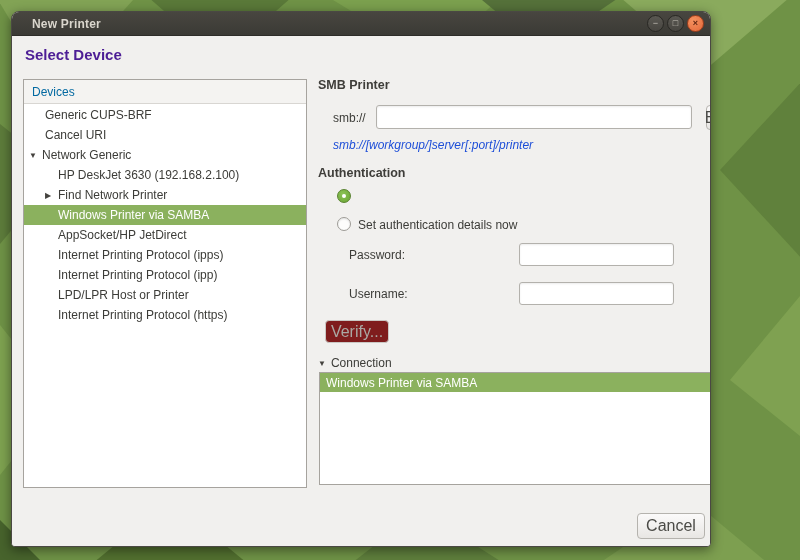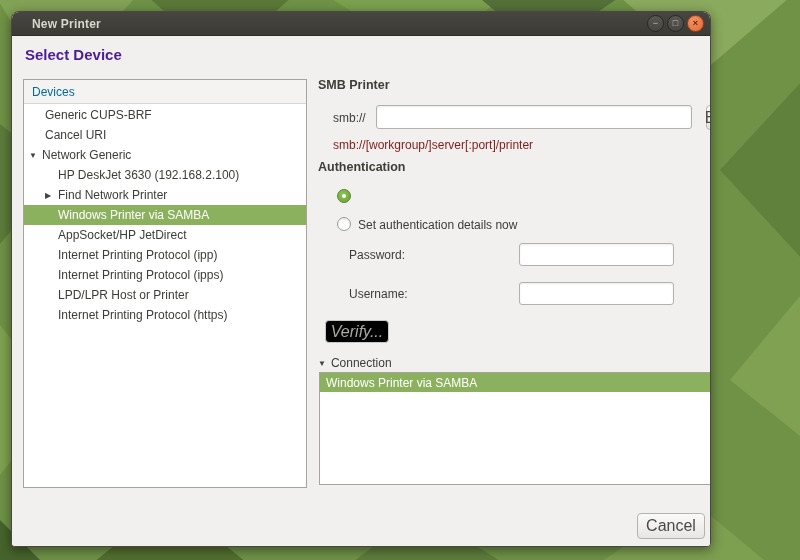--- a/index.html
+++ b/index.html
@@ -55,22 +55,22 @@
   .drow.selected { background:#8bb15e; color:#ffffff; }
 
   
   .sec-head { position:absolute; font-size:12.5px; font-weight:bold; color:#3e3d39; }
   .rp-label { position:absolute; font-size:12px; color:#3c3c38; }
   .txt-input { position:absolute; background:#ffffff; border:1px solid #b3b1ac; border-radius:3px;
     box-shadow:inset 0 1px 2px rgba(0,0,0,.08); font-size:12px; padding:0 5px; color:#333; outline:none; }
   .btn { position:absolute; background:linear-gradient(#fbfafa,#e8e6e3); border:1px solid #b5b3ae;
     border-radius:4px; font-size:16px; color:#4a4a46; display:flex; align-items:center; justify-content:center;
     font-family:"Liberation Sans", sans-serif; cursor:default; }
-  .btn.disabled { background:#000000; border-color:#cac8c4; color:#aaa8a3;font-style:italic; }
-  .hint { position:absolute; font-size:12px; color:#7f1d1d; }
+  .btn.disabled { background:#7f1d1d; border-color:#cac8c4; color:#aaa8a3; }
+  .hint { position:absolute; font-size:12px; font-style:italic; color:#1d4ed8; }
 
   .radio { position:absolute; width:14px; height:14px; border-radius:50%; }
   .radio.off { background:#fdfdfc; border:1px solid #9d9b96; box-shadow:inset 0 1px 2px rgba(0,0,0,.1); }
   .radio.on { background:radial-gradient(circle at 40% 35%, #8cc257, #6aa532); border:1px solid #58822e; }
   .radio.on::after { content:""; position:absolute; left:4px; top:4px; width:4px; height:4px; border-radius:50%; background:#fff; }
 
   .conn-expander { position:absolute; font-size:12px; color:#3c3c38; display:flex; align-items:center; gap:5px; }
   .conn-expander .arrow { font-size:8px; color:#44423e; }
   .conn-list { position:absolute; background:#ffffff; border:1px solid #a6a39e; }
   .conn-row { height:19px; background:#8bb15e; color:#ffffff; font-size:12px; display:flex; align-items:center; padding-left:6px; }
@@ -139,43 +139,43 @@
             <span class="arrow">▶</span>
             <span>Find Network Printer</span>
           </div>
           <div class="drow lvl2 selected">
             <span>Windows Printer via SAMBA</span>
           </div>
           <div class="drow lvl2">
             <span>AppSocket/HP JetDirect</span>
           </div>
           <div class="drow lvl2">
+            <span>Internet Printing Protocol (ipps)</span>
+          </div>
+          <div class="drow lvl2">
             <span>Internet Printing Protocol (ipp)</span>
-          </div>
-          <div class="drow lvl2">
-            <span>Internet Printing Protocol (ipps)</span>
           </div>
           <div class="drow lvl2">
             <span>LPD/LPR Host or Printer</span>
           </div>
           <div class="drow lvl2">
             <span>Internet Printing Protocol (https)</span>
           </div>
         </div>
     </div>
 
     <div class="sec-head" style="left:306px; top:42px;">SMB Printer</div>
 
     <div class="rp-label" style="left:321px; top:75px;">smb://</div>
     <input class="txt-input" style="left: 364px; top: 69px; width: 316px; height: 24px;" value="">
     <div class="btn" style="left:694px; top:69px; width:64px; height:25px;">Browse...</div>
 
     <div class="hint" style="left:321px; top:102px;">smb://[workgroup/]server[:port]/printer</div>
 
-    <div class="sec-head" style="left:306px; top:124px;">Authentication</div>
+    <div class="sec-head" style="left:306px; top:130px;">Authentication</div>
 
     <span class="radio on" style="left:325px; top:153px;"></span>
 
     <span class="radio off" style="left:325px; top:181px;"></span>
     <div class="rp-label" style="left:346px; top:182px;">Set authentication details now</div>
 
     <div class="rp-label" style="left:337px; top:212px;">Password:</div>
     <input class="txt-input" style="left: 507px; top: 207px; width: 155px; height: 23px;" value="">
 
     <div class="rp-label" style="left:337px; top:251px;">Username:</div>

